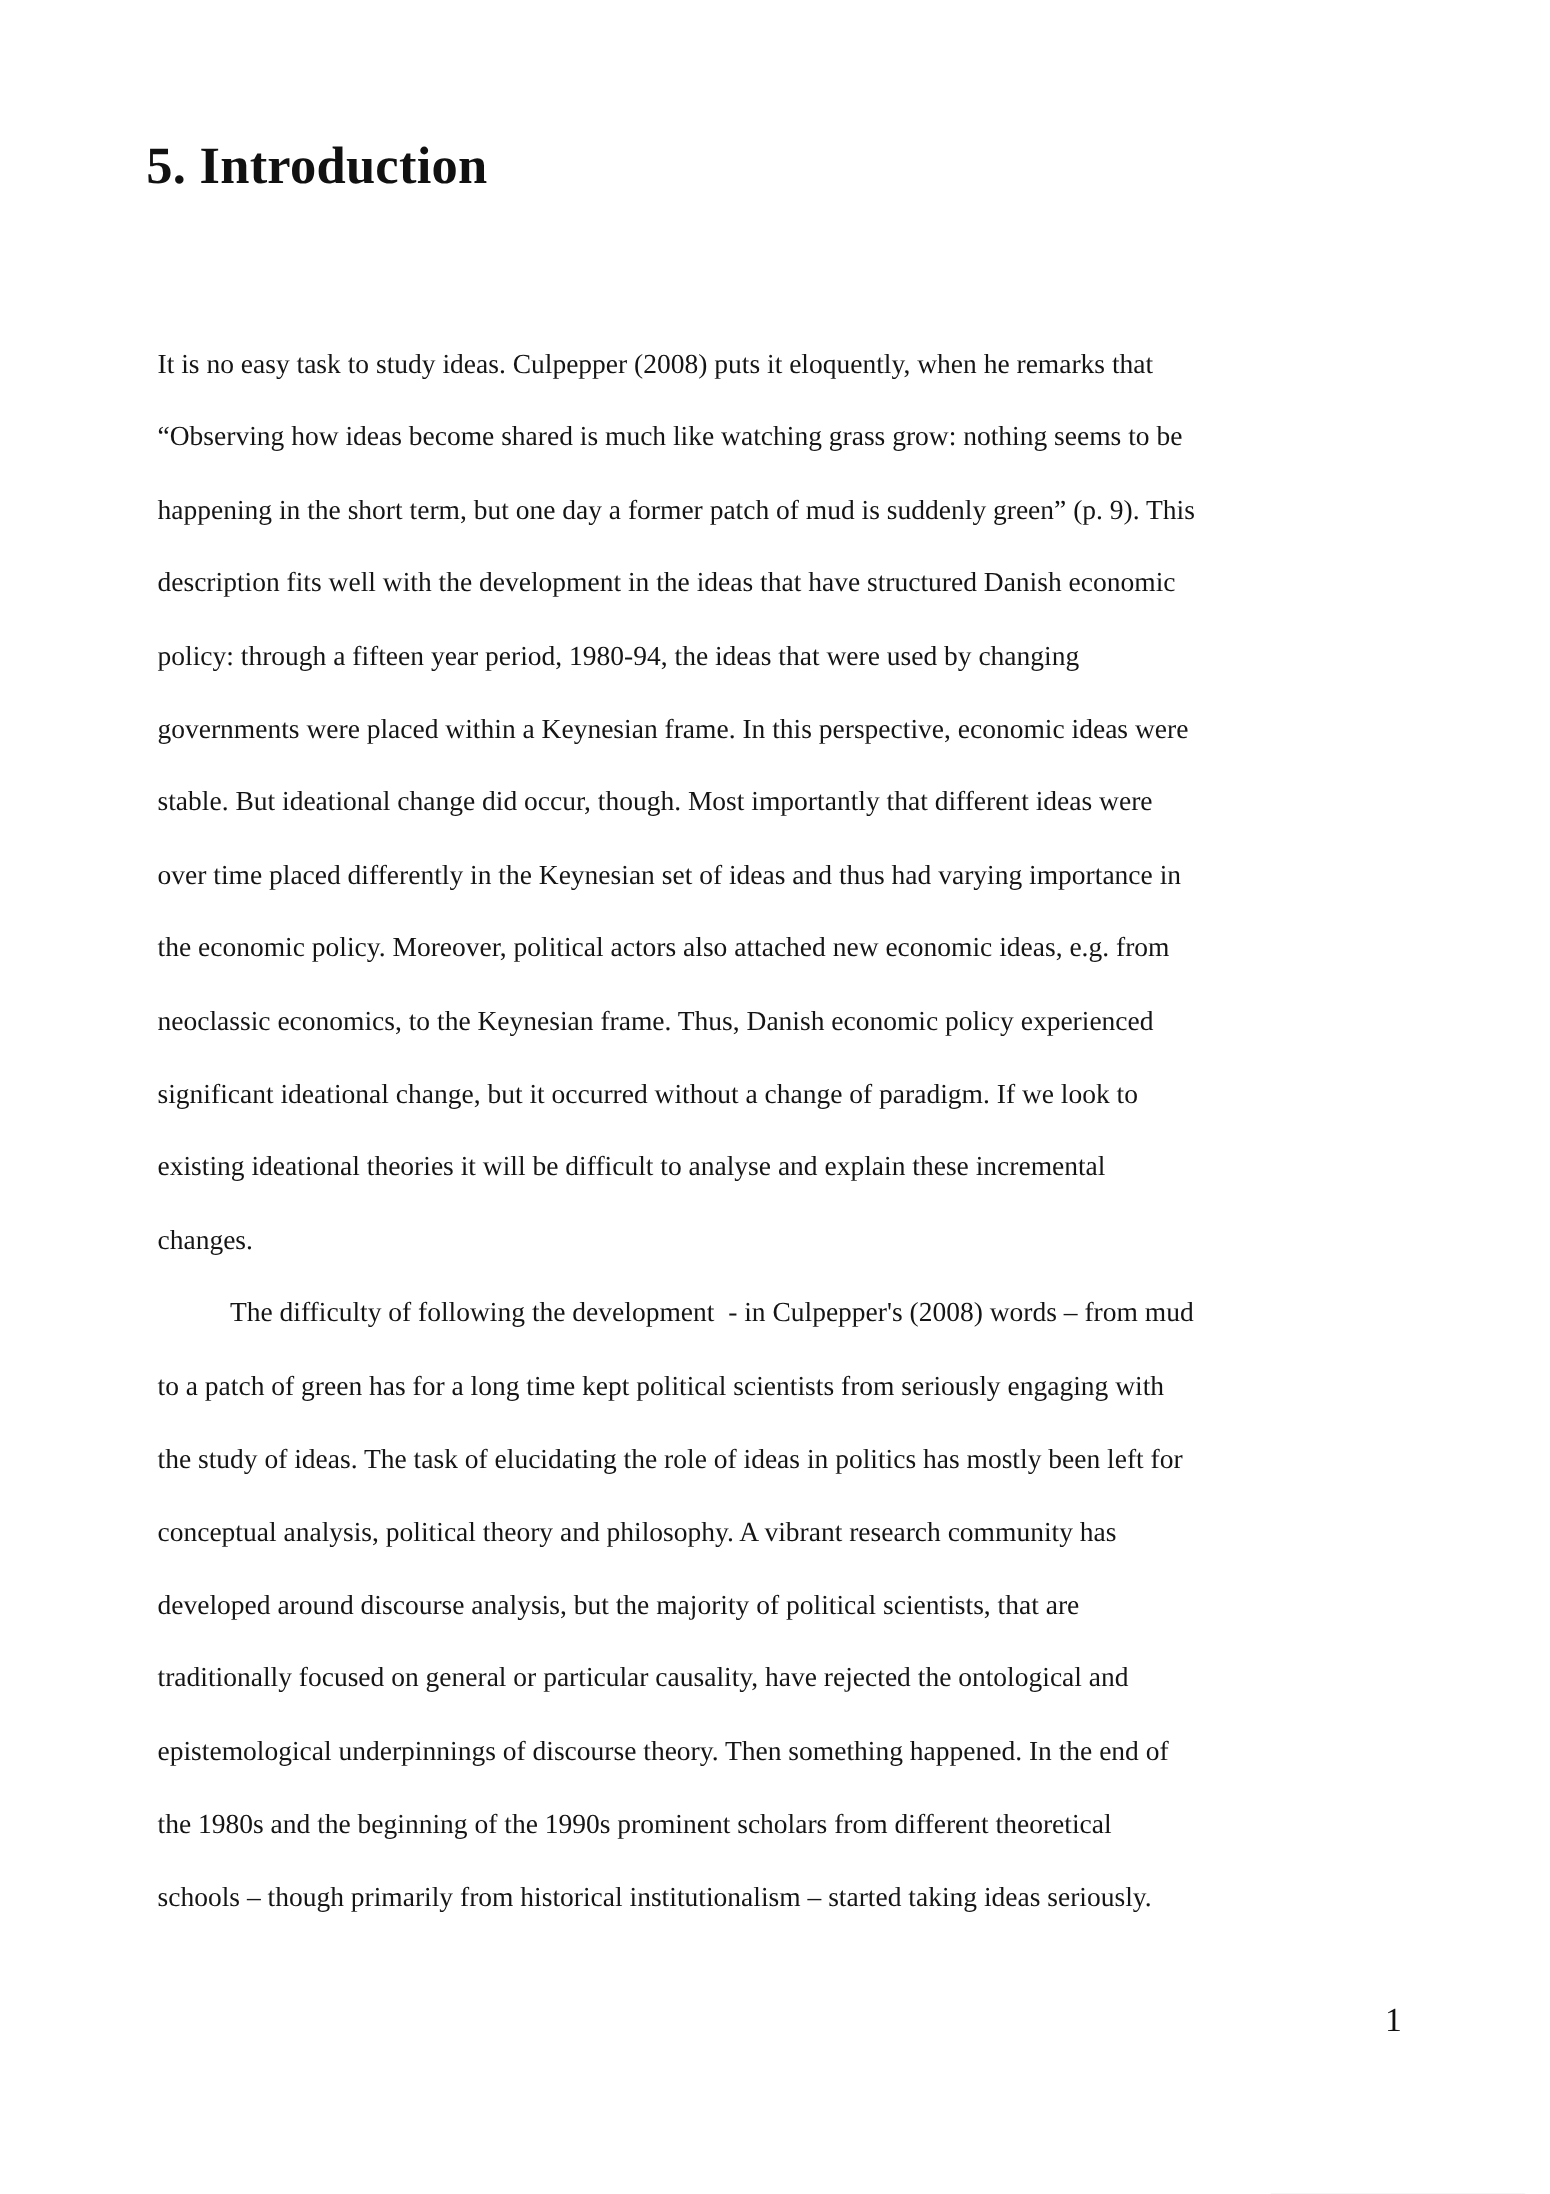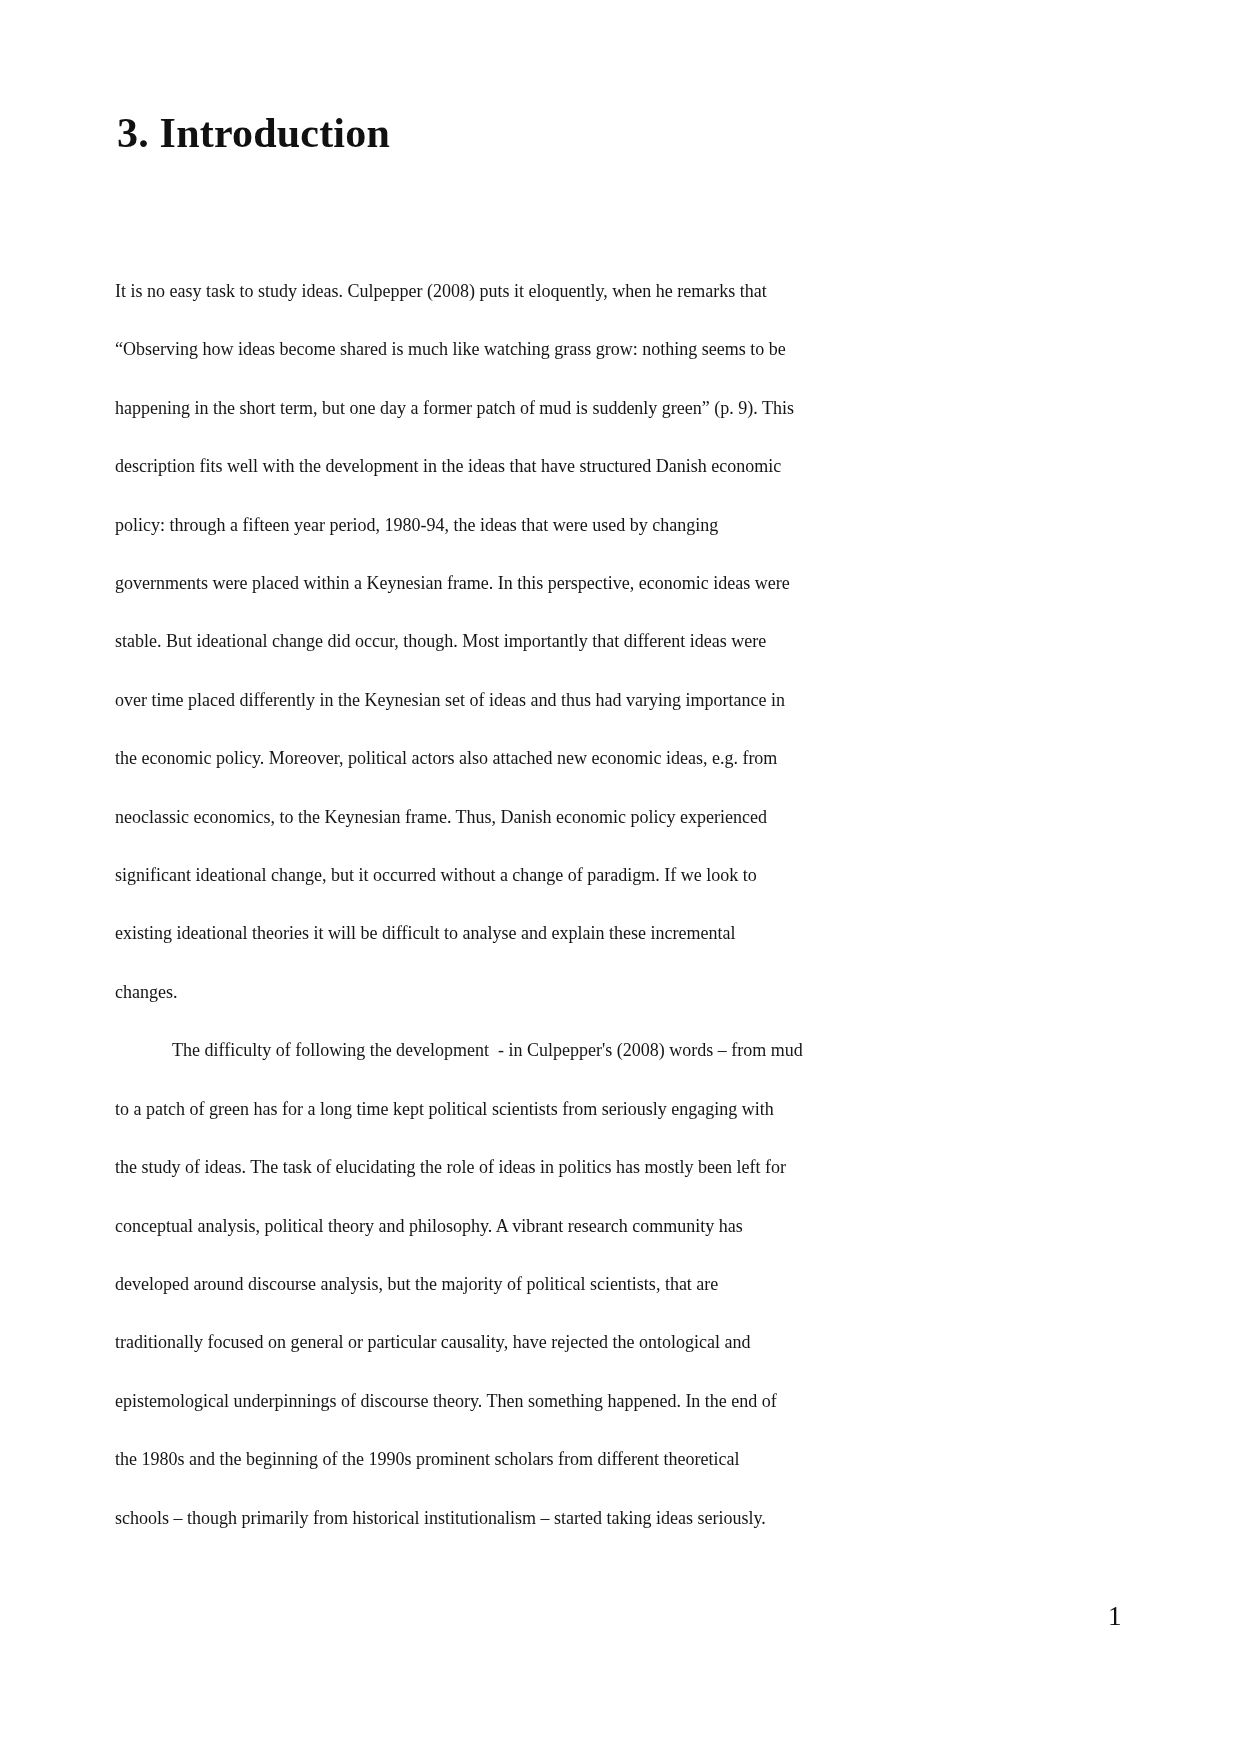--- a/index.html
+++ b/index.html
@@ -19,39 +19,39 @@
     left: 117px;
     top: 108px;
     font-size: 42px;
     font-weight: bold;
     line-height: 1.2;
     letter-spacing: 0.2px;
     color: #111111;
   }
   .body-text {
     position: absolute;
-    left: 115px;
+    left: 126px;
     top: 262px;
-    font-size: 18px;
+    font-size: 22px;
     line-height: 58.4px;
     white-space: pre;
   }
   .text-line { white-space: pre; }
   .text-line.indent { padding-left: 57px; text-align: center; }
   .page-number {
     position: absolute;
     left: 1108px;
     top: 1601px;
     font-size: 27px;
     line-height: 1.15;
     color: #111111;
   }
 </style>
 </head>
 <body>
 
 <div class="page">
-  <h1 class="doc-heading">3. Introduction</h1>
+  <h1 class="doc-heading">5. Introduction</h1>
 
   <div class="body-text"><div class="text-line">It is no easy task to study ideas. Culpepper (2008) puts it eloquently, when he remarks that</div><div class="text-line">“Observing how ideas become shared is much like watching grass grow: nothing seems to be</div><div class="text-line">happening in the short term, but one day a former patch of mud is suddenly green” (p. 9). This</div><div class="text-line">description fits well with the development in the ideas that have structured Danish economic</div><div class="text-line">policy: through a fifteen year period, 1980-94, the ideas that were used by changing</div><div class="text-line">governments were placed within a Keynesian frame. In this perspective, economic ideas were</div><div class="text-line">stable. But ideational change did occur, though. Most importantly that different ideas were</div><div class="text-line">over time placed differently in the Keynesian set of ideas and thus had varying importance in</div><div class="text-line">the economic policy. Moreover, political actors also attached new economic ideas, e.g. from</div><div class="text-line">neoclassic economics, to the Keynesian frame. Thus, Danish economic policy experienced</div><div class="text-line">significant ideational change, but it occurred without a change of paradigm. If we look to</div><div class="text-line">existing ideational theories it will be difficult to analyse and explain these incremental</div><div class="text-line">changes.</div><div class="text-line indent">The difficulty of following the development  - in Culpepper's (2008) words – from mud</div><div class="text-line">to a patch of green has for a long time kept political scientists from seriously engaging with</div><div class="text-line">the study of ideas. The task of elucidating the role of ideas in politics has mostly been left for</div><div class="text-line">conceptual analysis, political theory and philosophy. A vibrant research community has</div><div class="text-line">developed around discourse analysis, but the majority of political scientists, that are</div><div class="text-line">traditionally focused on general or particular causality, have rejected the ontological and</div><div class="text-line">epistemological underpinnings of discourse theory. Then something happened. In the end of</div><div class="text-line">the 1980s and the beginning of the 1990s prominent scholars from different theoretical</div><div class="text-line">schools – though primarily from historical institutionalism – started taking ideas seriously.</div></div>
 
   <div class="page-number">1</div>
 </div>
 
 </body></html>

